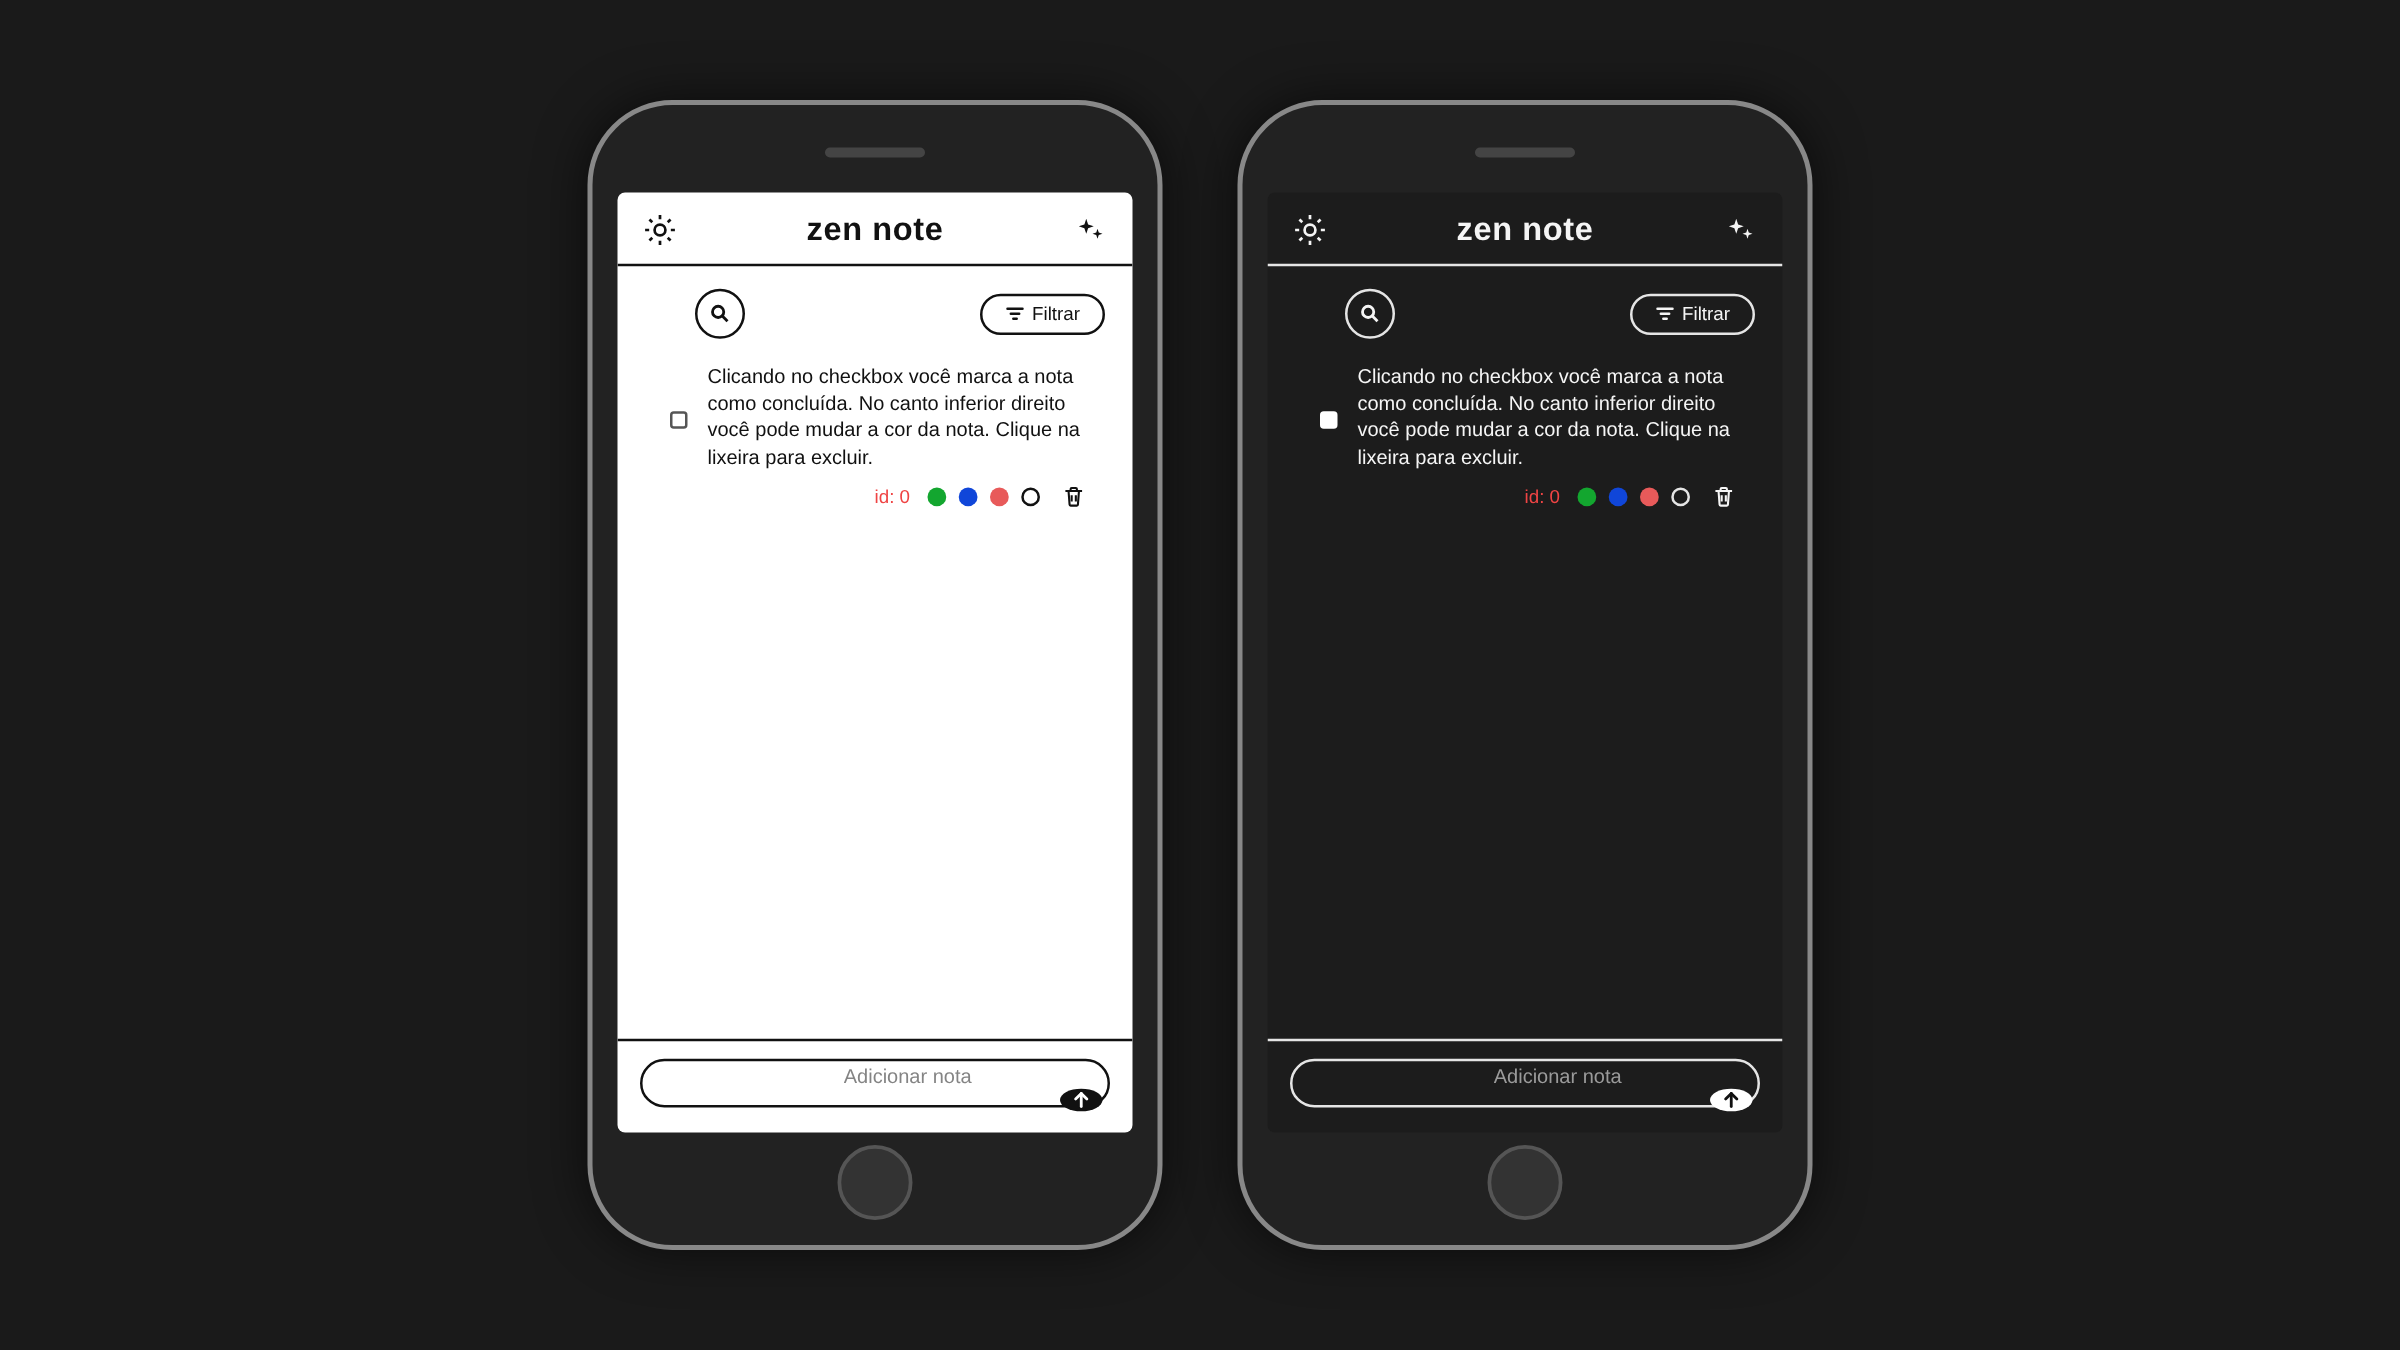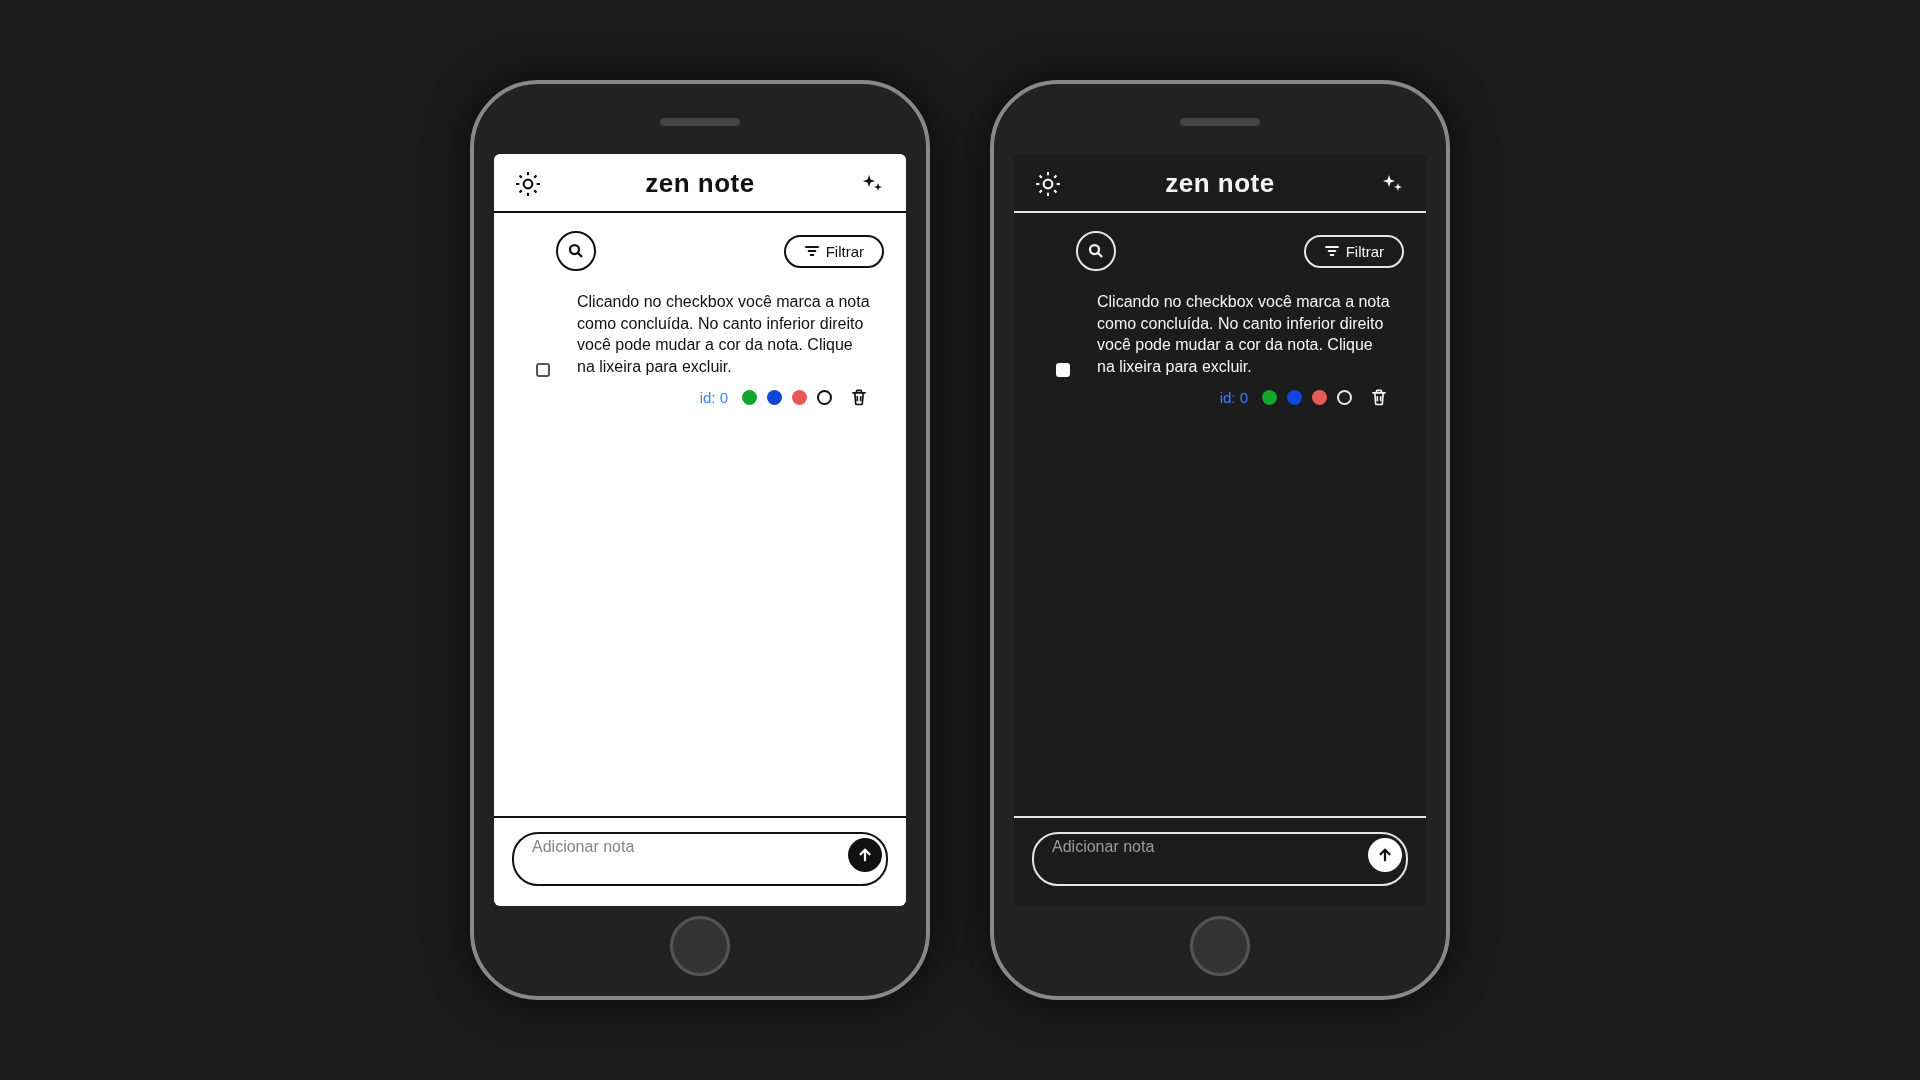--- a/index.html
+++ b/index.html
@@ -96,59 +96,60 @@
   .light .filter-pill { border:2px solid #111; }
   .dark  .filter-pill { border:2px solid #e5e5e5; }
 
   
   .note-list { flex:1; padding: 6px 22px 0 22px; }
   .note {
     display:flex; flex-direction:column;
     gap:6px;
     padding: 6px 10px 6px 20px;
   }
-  .note-row1 { display:flex; gap:27px; align-items:flex-end; }
+  .note-row1 { display:flex; gap:16px; align-items:center; }
   .note-check {
     width:14px; height:14px;
     border-radius:3px;
     margin-top:4px;
     flex-shrink:0;
     cursor:pointer;
   }
   .light .note-check { border:2px solid #555; }
   .dark  .note-check { background:#fff; }
   .note-text { font-size:16px; line-height:1.35; }
   .note-row2 {
     display:flex; align-items:center; gap:10px;
     justify-content:flex-end;
     padding-right:4px;
   }
-  .note-id { font-size:15px; color:#3b82f6; margin-right:4px;}
+  .note-id { font-size:15px; color:#ef4444; margin-right:4px;}
   .swatch {
     width:15px; height:15px; border-radius:50%;
     cursor:pointer;
   }
   .swatch.green { background:#13a62f; }
   .swatch.blue  { background:#1046d9; }
   .swatch.red   { background:#e85a5a; }
   .swatch.outline { background:transparent; }
   .light .swatch.outline { border:2px solid #111; }
   .dark  .swatch.outline { border:2px solid #e5e5e5; }
 
   
   .footer {
     padding: 14px 18px 20px;
   }
   .light .footer { border-top: 2px solid #111; }
   .dark  .footer { border-top: 2px solid #e5e5e5; }
   .add-pill {
-    display:flex; align-items:flex-start;
+    display:flex; align-items:flex-end;
     border-radius:26px;
     padding:4px 4px 4px 18px;
-    height:54px;
+    height:39px;
+    flex-direction:column;
   }
   .light .add-pill { border:2px solid #111; }
   .dark  .add-pill { border:2px solid #e5e5e5; }
   .add-input {
     flex:1;
     border:none; outline:none;
     background:transparent;
     font-size:16px;
   }
   .light .add-input { color:#666; }

